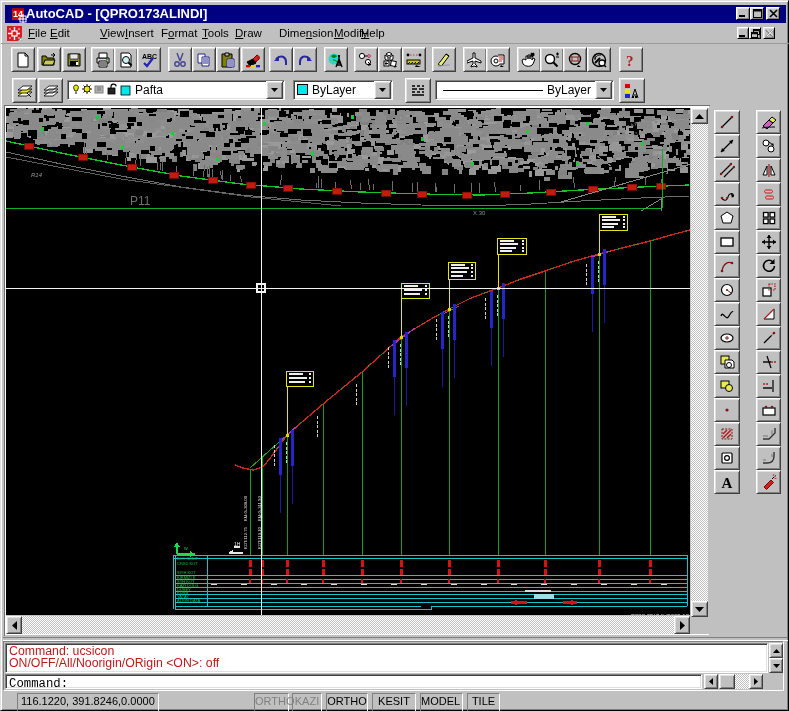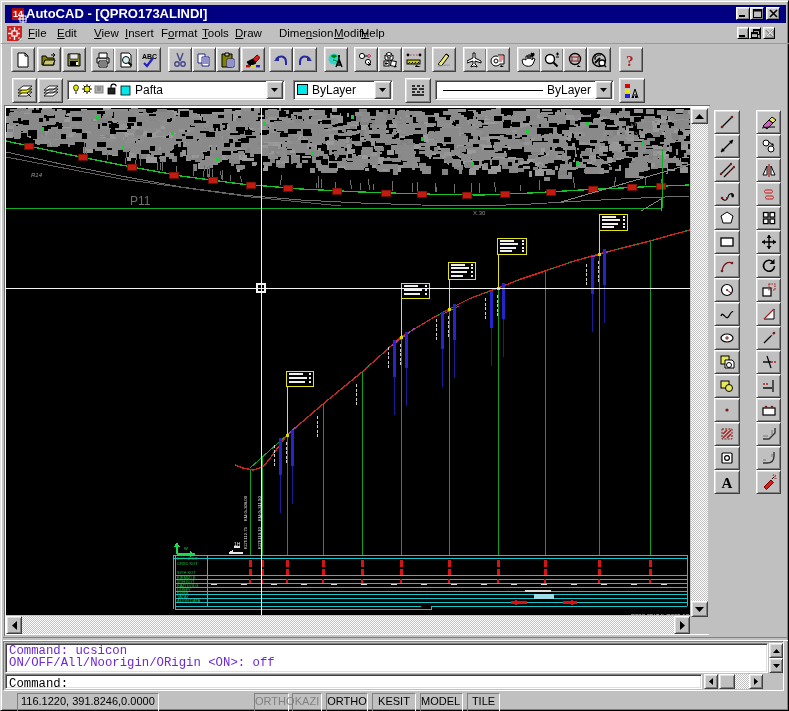--- a/index.html
+++ b/index.html
@@ -8,21 +8,21 @@
 .wb{position:absolute;background:#c0c0c0;border:1px solid;border-color:#fff #000 #000 #fff;box-shadow:inset 1px 1px 0 #dfdfdf,inset -1px -1px 0 #808080;display:flex;align-items:center;justify-content:center}
 #menubar{position:absolute;left:4px;top:23px;width:781px;height:19px;font-size:11.5px;color:#000}
 .mi{position:absolute;line-height:19px}
 #menubar .mwrap{position:absolute;left:0;top:0;width:100%;height:100%}
 .tb{position:absolute;background:#c0c0c0;border:1px solid;border-color:#fff #404040 #404040 #fff;box-shadow:inset 1px 1px 0 #dfdfdf,inset -1px -1px 0 #808080;display:flex;align-items:center;justify-content:center}
 .sunk{position:absolute;background:#fff;border:1px solid;border-color:#808080 #fff #fff #808080;box-shadow:inset 1px 1px 0 #404040,inset -1px -1px 0 #dfdfdf}
 .ddbtn{position:absolute;width:17px;height:18px;background:#c0c0c0;border:1px solid;border-color:#fff #404040 #404040 #fff;box-shadow:inset 1px 1px 0 #dfdfdf,inset -1px -1px 0 #808080;display:flex;align-items:center;justify-content:center}
 .dither{background-image:linear-gradient(45deg,#c0c0c0 25%,transparent 25%,transparent 75%,#c0c0c0 75%),linear-gradient(45deg,#c0c0c0 25%,transparent 25%,transparent 75%,#c0c0c0 75%);background-size:2px 2px;background-position:0 0,1px 1px;background-color:#fff}
 .panel{position:absolute;top:2px;height:34px;border:1px solid;border-color:#808080 #fff #fff #808080;font-size:11px;line-height:15px;color:#000}
 .dim{color:#808080}
-#cmdtext{font-family:Liberation Mono, monospace;font-size:12.3px;color:#6d28d9;line-height:12px}
+#cmdtext{font-family:Liberation Sans, sans-serif;font-size:12.3px;color:#b91c1c;line-height:12px}
 </style></head><body>
 <div id="win">
 <div id="title">
       <span>AutoCAD - [QPRO173ALINDI]</span>
 <svg style="position:absolute;left:6px;top:2px" width="16" height="16" viewBox="0 0 16 16">
         <rect x="1" y="1" width="12" height="12" fill="#cc1111"></rect>
         <rect x="1" y="1" width="12" height="2" fill="#881111"></rect>
         <text x="2" y="10" font-size="9" font-weight="bold" fill="#fff" font-family="Liberation Sans">14</text>
         <rect x="9" y="9" width="6" height="6" fill="none" stroke="#fff"></rect>
         <path d="M12 7v10M7 12h10" stroke="#fff"></path>
@@ -40,22 +40,22 @@
       </svg>
     </div>
     <div class="wb" style="left:765px;top:6px;width:14px;height:13px">
       <svg width="9" height="9" viewBox="0 0 9 9">
         <path d="M1 1l7 7M8 1l-7 7" stroke="#000" stroke-width="1.6"></path>
       </svg>
     </div>
 <div id="menubar">
       <div class="mwrap">
         <span class="mi" style="left:23px"><u>F</u>ile</span>
-        <span class="mi" style="left:52px"><u>E</u>dit</span>
-        <span class="mi" style="left:89px"><u>V</u>iew</span>
+        <span class="mi" style="left:45px"><u>E</u>dit</span>
+        <span class="mi" style="left:95px"><u>V</u>iew</span>
         <span class="mi" style="left:120px"><u>I</u>nsert</span>
         <span class="mi" style="left:156px">F<u>o</u>rmat</span>
         <span class="mi" style="left:197px"><u>T</u>ools</span>
         <span class="mi" style="left:230px"><u>D</u>raw</span>
         <span class="mi" style="left:274px">Dime<u>n</u>sion</span>
         <span class="mi" style="left:329px"><u>M</u>odify</span>
         <span class="mi" style="left:356px"><u>H</u>elp</span>
       </div>
     </div>
 <svg style="position:absolute;left:6px;top:25px" width="15" height="15" viewBox="0 0 15 15">

